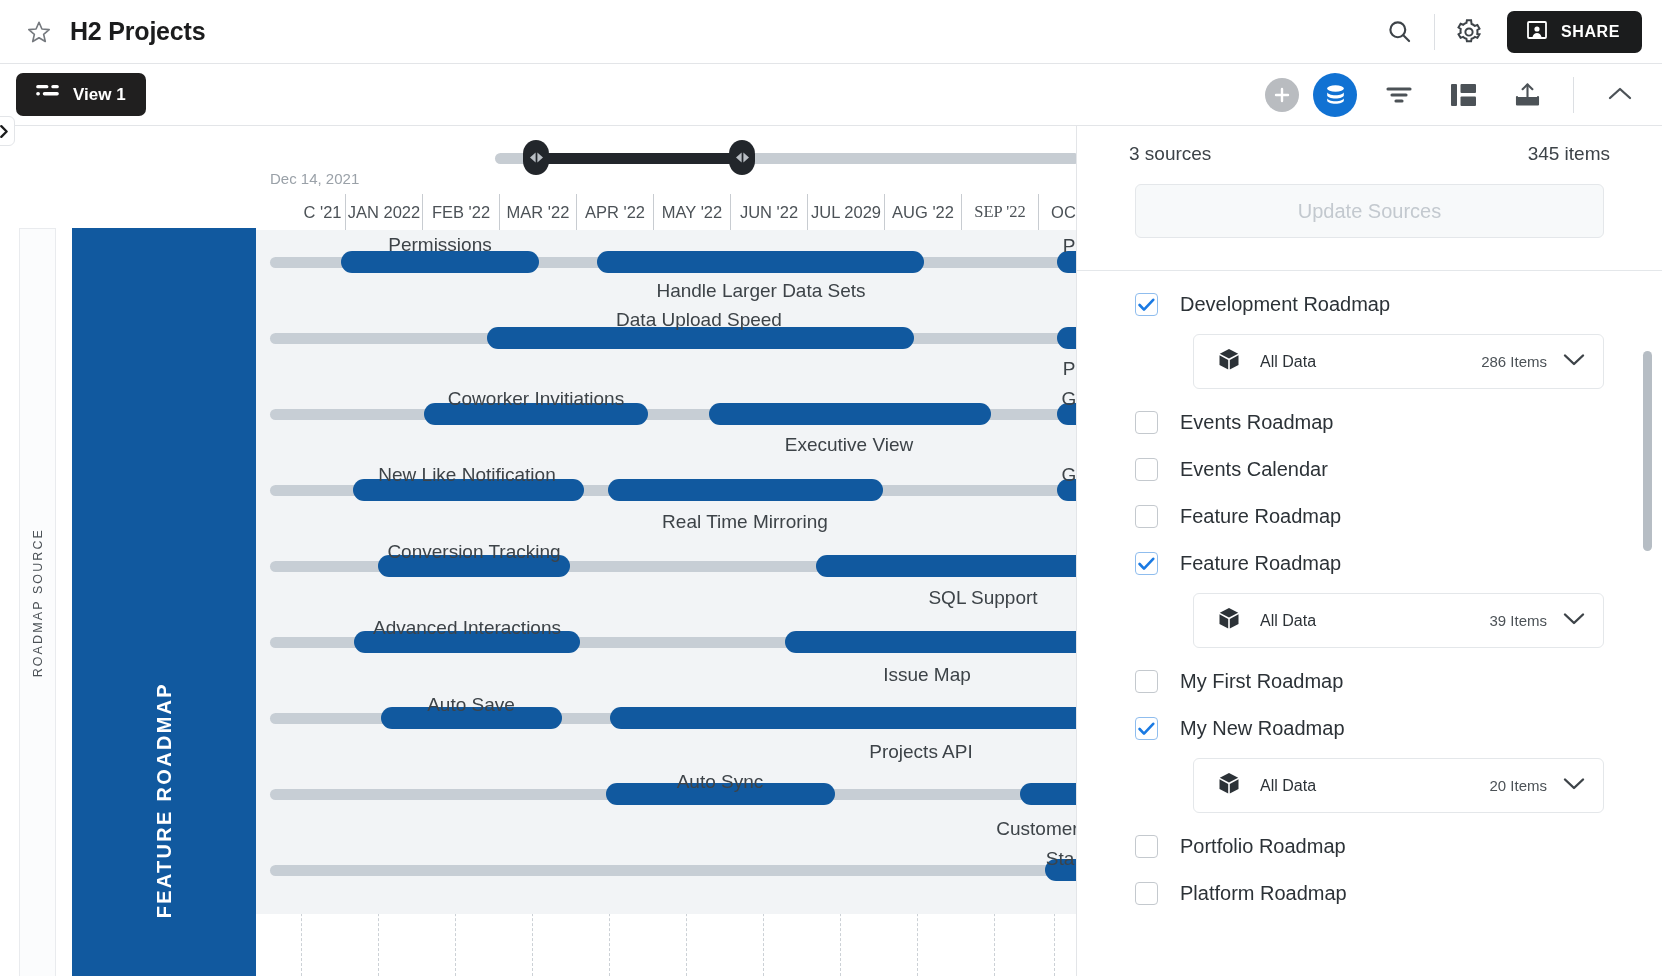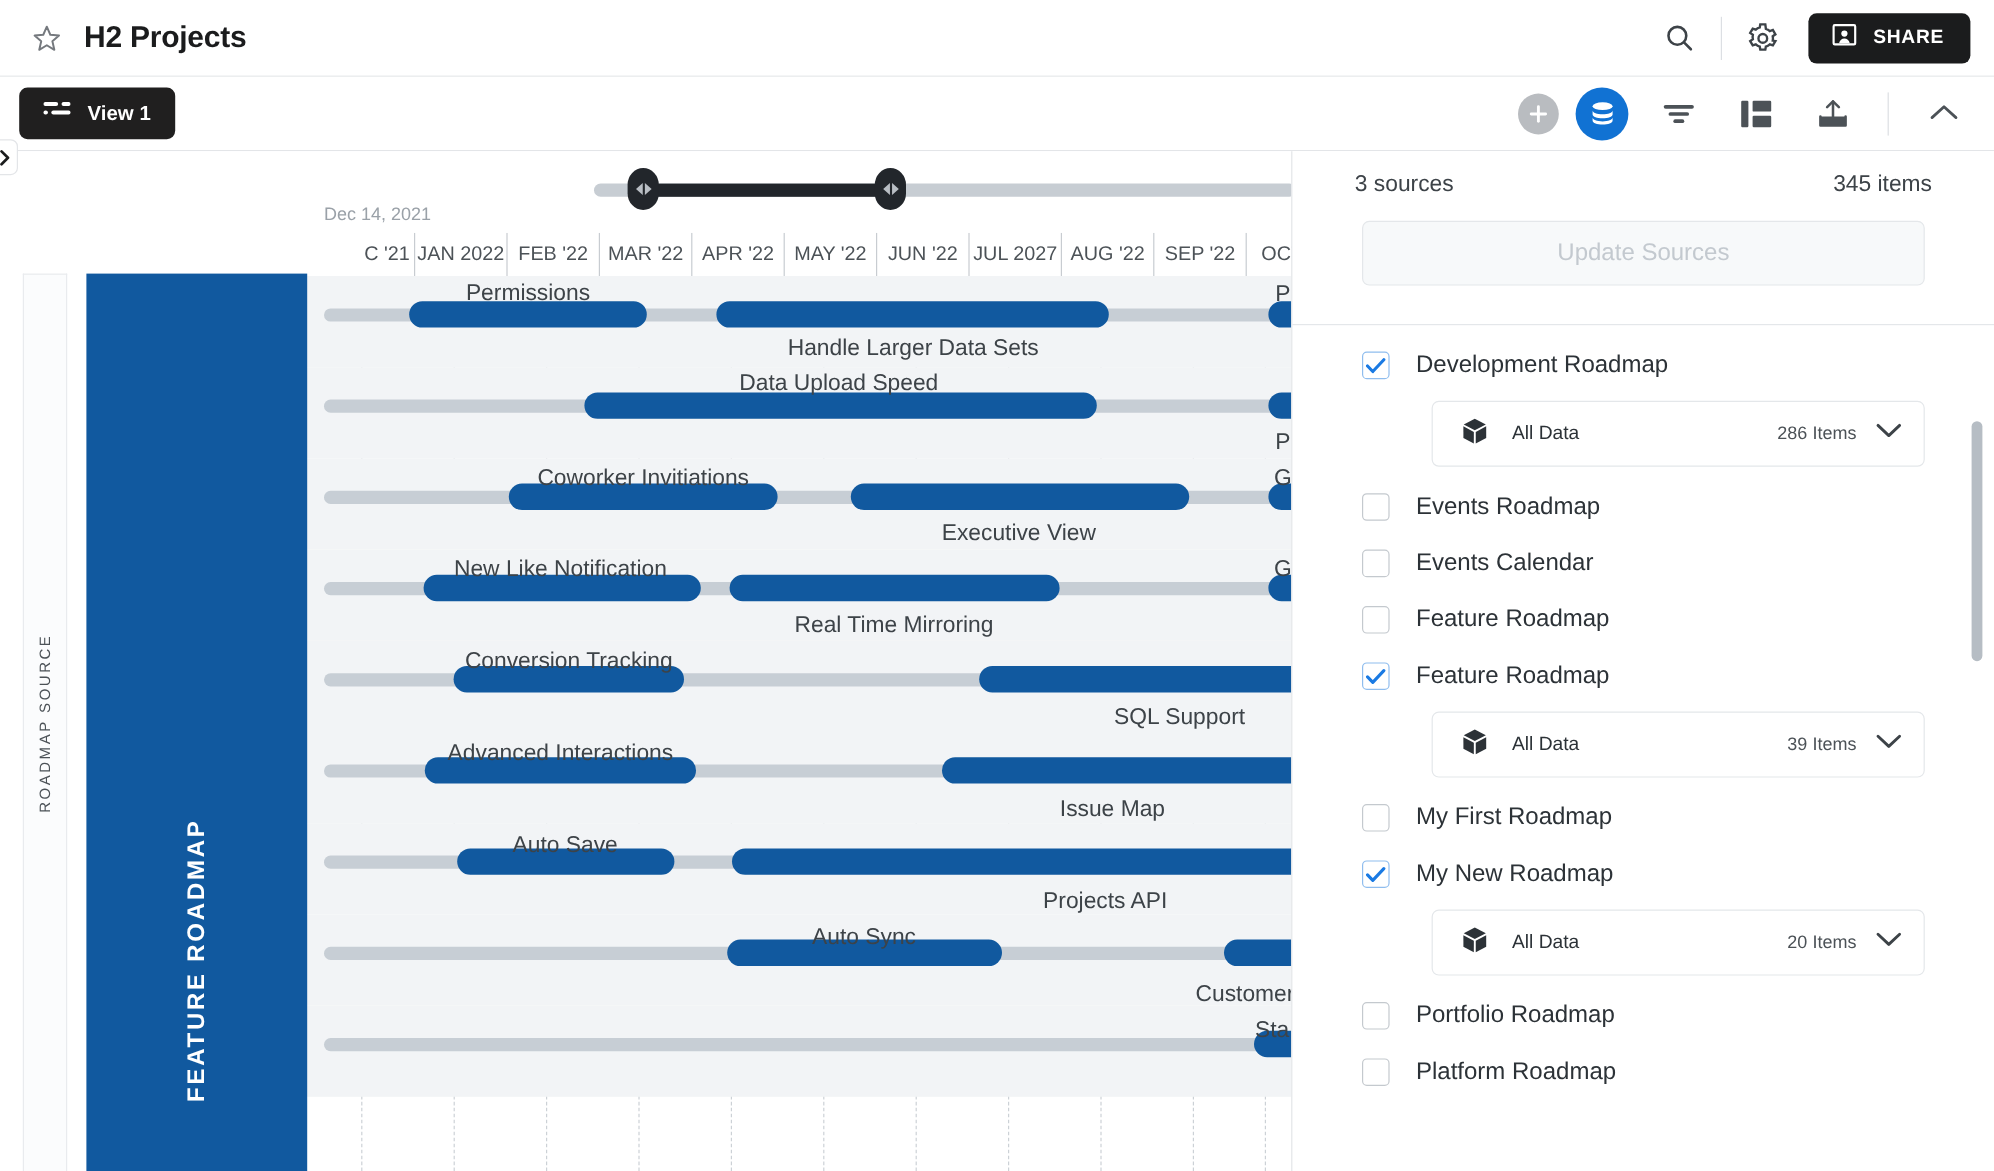--- a/index.html
+++ b/index.html
@@ -283,23 +283,23 @@
     <div class="tl-date">Dec 14, 2021</div>
 
     <div class="tl-header" id="tl-header">
         <div class="tl-cell" style="width: 45px;">C '21</div>
         <div class="tl-cell" style="width: 77px;">JAN 2022</div>
         <div class="tl-cell" style="width: 77px;">FEB '22</div>
         <div class="tl-cell" style="width: 77px;">MAR '22</div>
         <div class="tl-cell" style="width: 77px;">APR '22</div>
         <div class="tl-cell" style="width: 77px;">MAY '22</div>
         <div class="tl-cell" style="width: 77px;">JUN '22</div>
-        <div class="tl-cell" style="width: 77px;">JUL 2027</div>
+        <div class="tl-cell" style="width: 77px;">JUL 2029</div>
         <div class="tl-cell" style="width: 77px;">AUG '22</div>
-        <div class="tl-cell" style="width: 77px;">SEP '22</div>
+        <div class="tl-cell" style="width: 77px; font-family: Liberation Serif, serif;">SEP '22</div>
         <div class="tl-cell" style="width: 60px;">OCT</div>
       </div>
 
     <div class="grid-wrap" id="grid-wrap">
         <div class="gridline" style="left: 45px;"></div>
         <div class="gridline" style="left: 122px;"></div>
         <div class="gridline" style="left: 199px;"></div>
         <div class="gridline" style="left: 276px;"></div>
         <div class="gridline" style="left: 353px;"></div>
         <div class="gridline" style="left: 430px;"></div>

